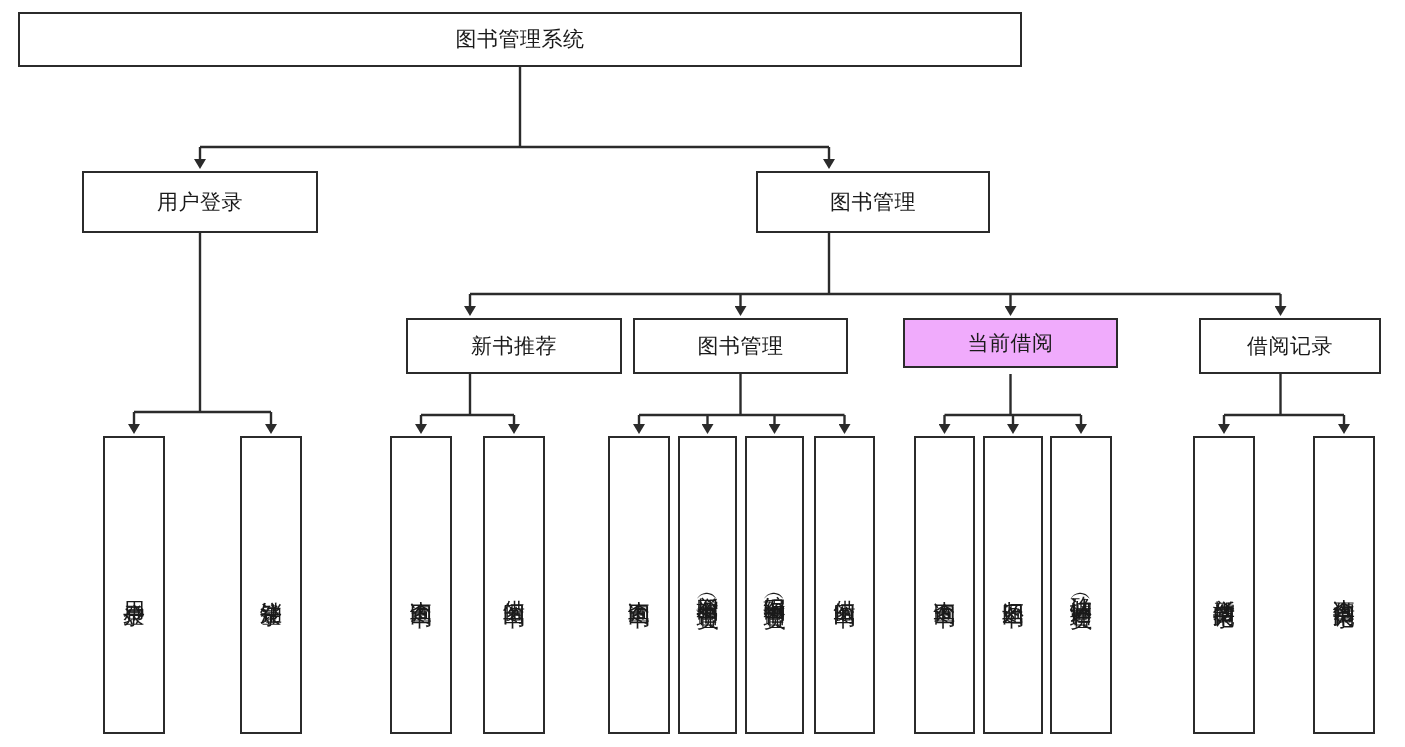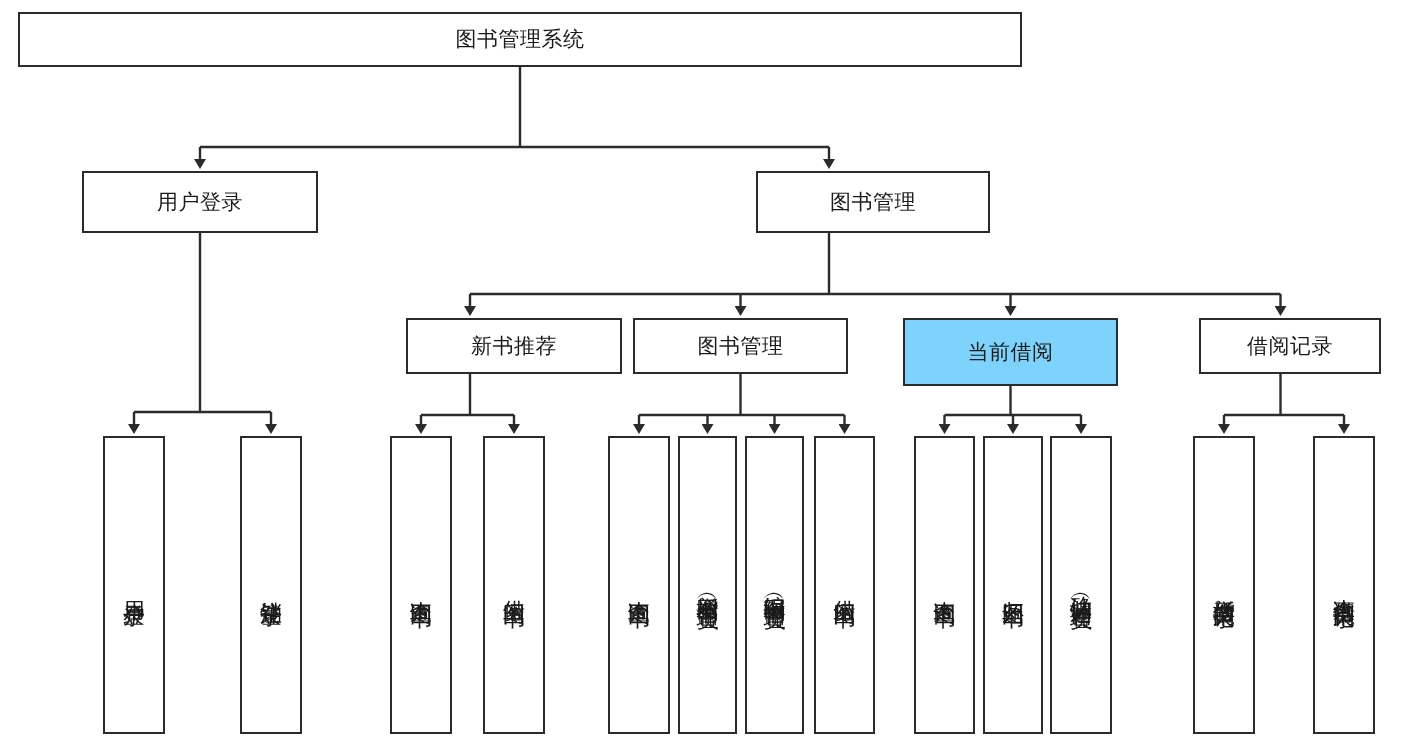--- a/index.html
+++ b/index.html
@@ -120,21 +120,21 @@
       </div>
       <div class="node horizontal" style="left: 712px; top: 171px; width: 234px; height: 62px; border-color: rgb(43, 43, 43); background: rgb(255, 255, 255); margin-left: 44px;">
         <span class="label">图书管理</span>
       </div>
       <div class="node horizontal" style="left: 362px; top: 318px; width: 216px; height: 56px; border-color: rgb(43, 43, 43); background: rgb(255, 255, 255); margin-left: 44px;">
         <span class="label">新书推荐</span>
       </div>
       <div class="node horizontal" style="left: 633px; top: 318px; width: 215px; height: 56px; border-color: rgb(43, 43, 43); background: rgb(255, 255, 255);">
         <span class="label">图书管理</span>
       </div>
-      <div class="node horizontal" style="left: 903px; top: 318px; width: 215px; height: 68px; border-color: rgb(43, 43, 43); background: #7dd3fc;">
+      <div class="node horizontal" style="left: 903px; top: 318px; width: 215px; height: 50px; border-color: rgb(43, 43, 43); background: #f0abfc;">
         <span class="label">当前借阅</span>
       </div>
       <div class="node horizontal" style="left: 1199px; top: 318px; width: 182px; height: 56px; border-color: rgb(43, 43, 43); background: rgb(255, 255, 255);">
         <span class="label">借阅记录</span>
       </div>
       <div class="node vertical" style="left: 103px; top: 436px; width: 62px; height: 298px; border-color: rgb(43, 43, 43); background: rgb(255, 255, 255);">
         <span class="label">用户登录</span>
       </div>
       <div class="node vertical" style="left: 240px; top: 436px; width: 62px; height: 298px; border-color: rgb(43, 43, 43); background: rgb(255, 255, 255);">
         <span class="label">注销登录</span>

